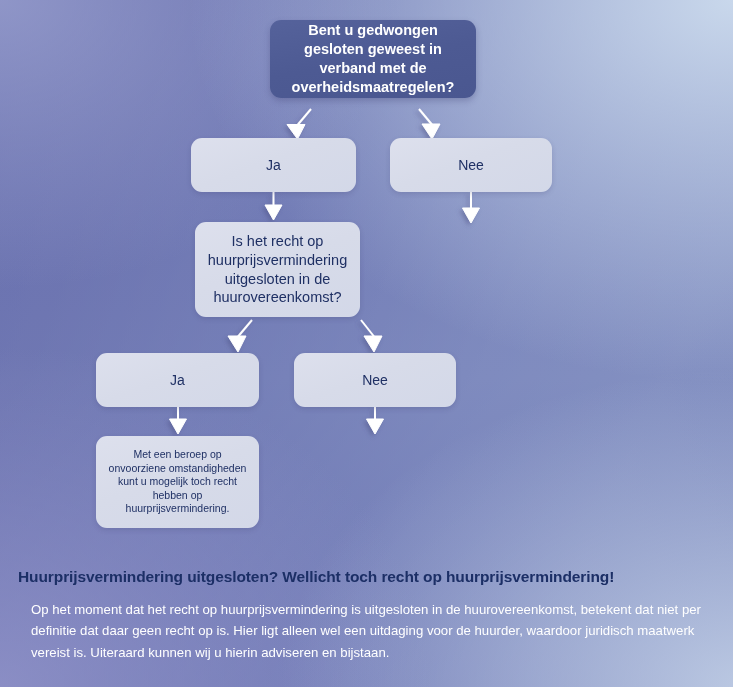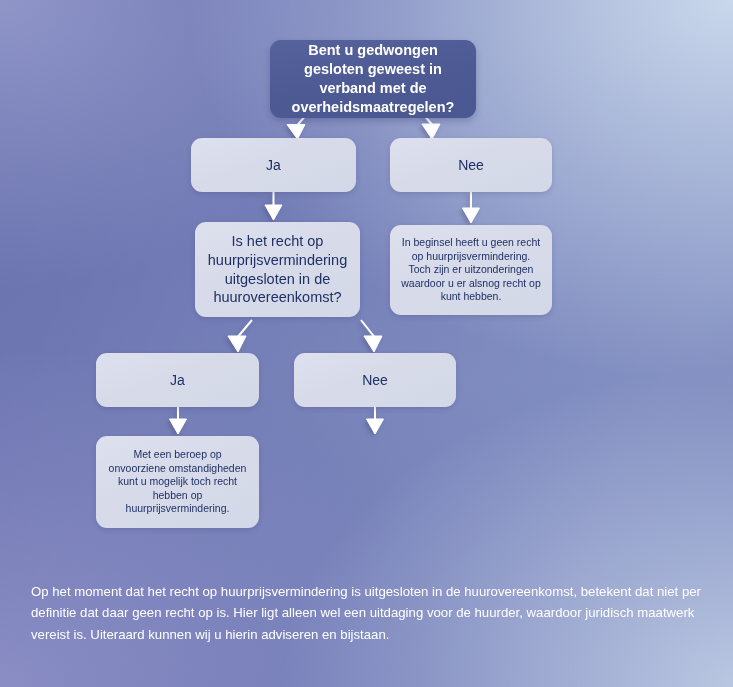--- a/index.html
+++ b/index.html
@@ -73,21 +73,21 @@
     font-weight: bold;
     box-shadow: 0 3px 6px rgba(50,50,100,0.28);
   }
 
   .node-text {
     display: block;
     white-space: pre-line;
   }
 
   
-  #n-root      { left:270px; top:40px;  width:206px; height:78px;  font-size:14.5px; }
+  #n-root      { left:270px; top:20px;  width:206px; height:78px;  font-size:14.5px; }
   #n-ja1       { left:191px; top:138px; width:165px; height:54px;  font-size:14px; }
   #n-nee1      { left:390px; top:138px; width:162px; height:54px;  font-size:14px; }
   #n-q2        { left:195px; top:222px; width:165px; height:95px;  font-size:14.5px; }
   #n-nee1-out  { left:390px; top:225px; width:162px; height:90px;  font-size:10.5px; }
   #n-ja2       { left:96px;  top:353px; width:163px; height:54px;  font-size:14px; }
   #n-nee2      { left:294px; top:353px; width:162px; height:54px;  font-size:14px; }
   #n-out-ja2   { left:96px;  top:436px; width:163px; height:92px;  font-size:10.5px;text-align:center; }
   #n-out-nee2  { left:294px; top:436px; width:162px; height:92px;  font-size:14.5px; }
 
   #footer {
@@ -176,34 +176,32 @@
   </div>
 
   <div class="node" id="n-nee1">
     <span class="node-text">Nee</span>
   </div>
 
   <div class="node" id="n-q2">
     <span class="node-text">Is het recht op huurprijsvermindering uitgesloten in de huurovereenkomst?</span>
   </div>
 
-  <div class="node" id="n-nee1-out">
-    <span class="node-text">In beginsel heeft u geen recht op huurprijsvermindering. Toch zijn er uitzonderingen waardoor u er alsnog recht op kunt hebben.</span>
-  </div>
 
   <div class="node" id="n-ja2">
     <span class="node-text">Ja</span>
   </div>
 
   <div class="node" id="n-nee2">
     <span class="node-text">Nee</span>
   </div>
 
   <div class="node" id="n-out-ja2">
     <span class="node-text">Met een beroep op onvoorziene omstandigheden kunt u mogelijk toch recht hebben op huurprijsvermindering.</span>
   </div>
 
 
   <div id="footer">
+    <p id="footer-heading">Huurprijsvermindering uitgesloten? Wellicht toch recht op huurprijsvermindering!</p>
     <p id="footer-body">Op het moment dat het recht op huurprijsvermindering is uitgesloten in de huurovereenkomst, betekent dat niet per definitie dat daar geen recht op is. Hier ligt alleen wel een uitdaging voor de huurder, waardoor juridisch maatwerk vereist is. Uiteraard kunnen wij u hierin adviseren en bijstaan.</p>
   </div>
 
 </div>
 
 </body></html>

